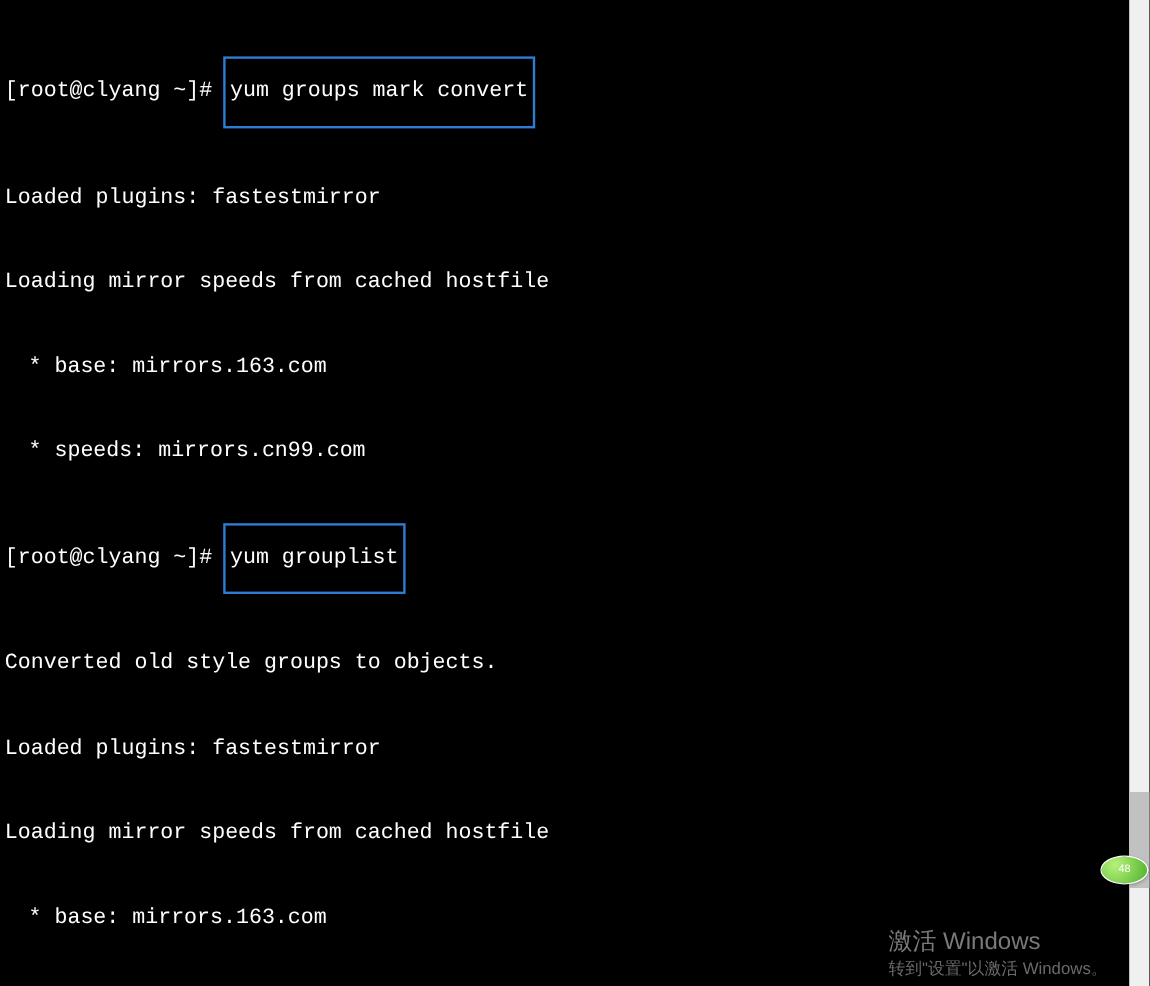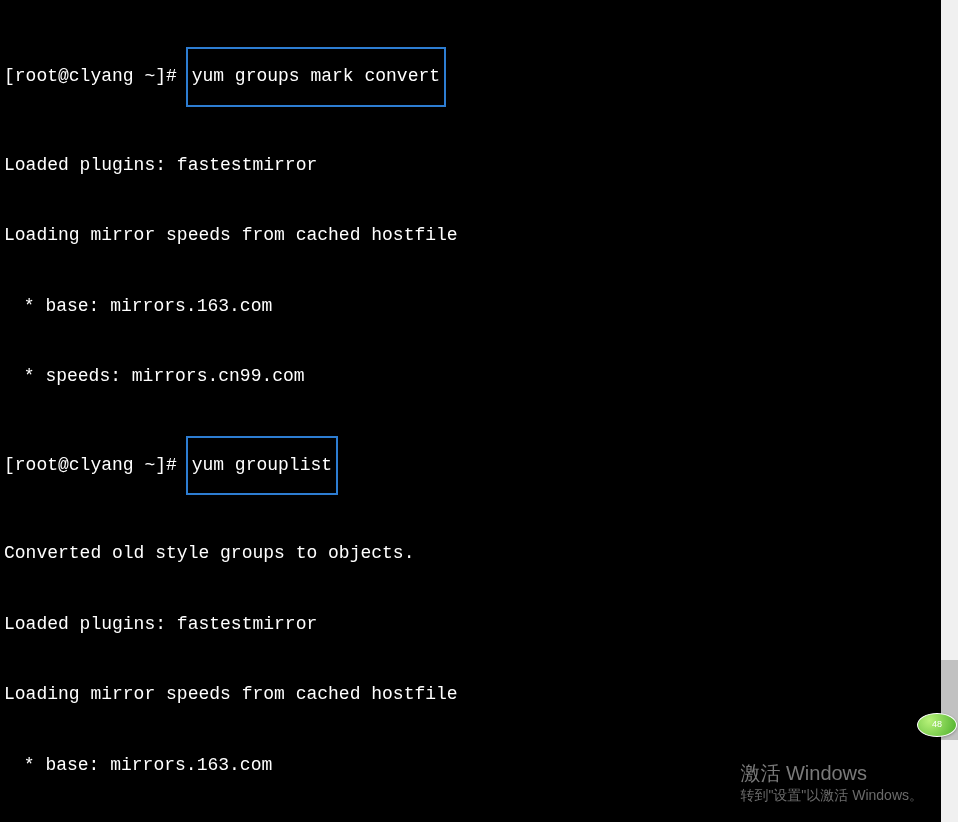--- a/index.html
+++ b/index.html
@@ -44,21 +44,21 @@
     position: absolute;
     right: 0;
     width: 17px;
     background: #c1c1c1;
     top: 660px;
     height: 80px;
   }
   .watermark {
     position: absolute;
     right: 35px;
-    bottom: 16px;
+    bottom: 4px;
     color: #6b6b6b;
     font-family: "Microsoft YaHei", sans-serif;
     font-size: 14px;
     line-height: 22px;
     text-align: left;
     pointer-events: none;
   }
   .watermark .title {
     font-size: 20px;
     color: #7a7a7a;

